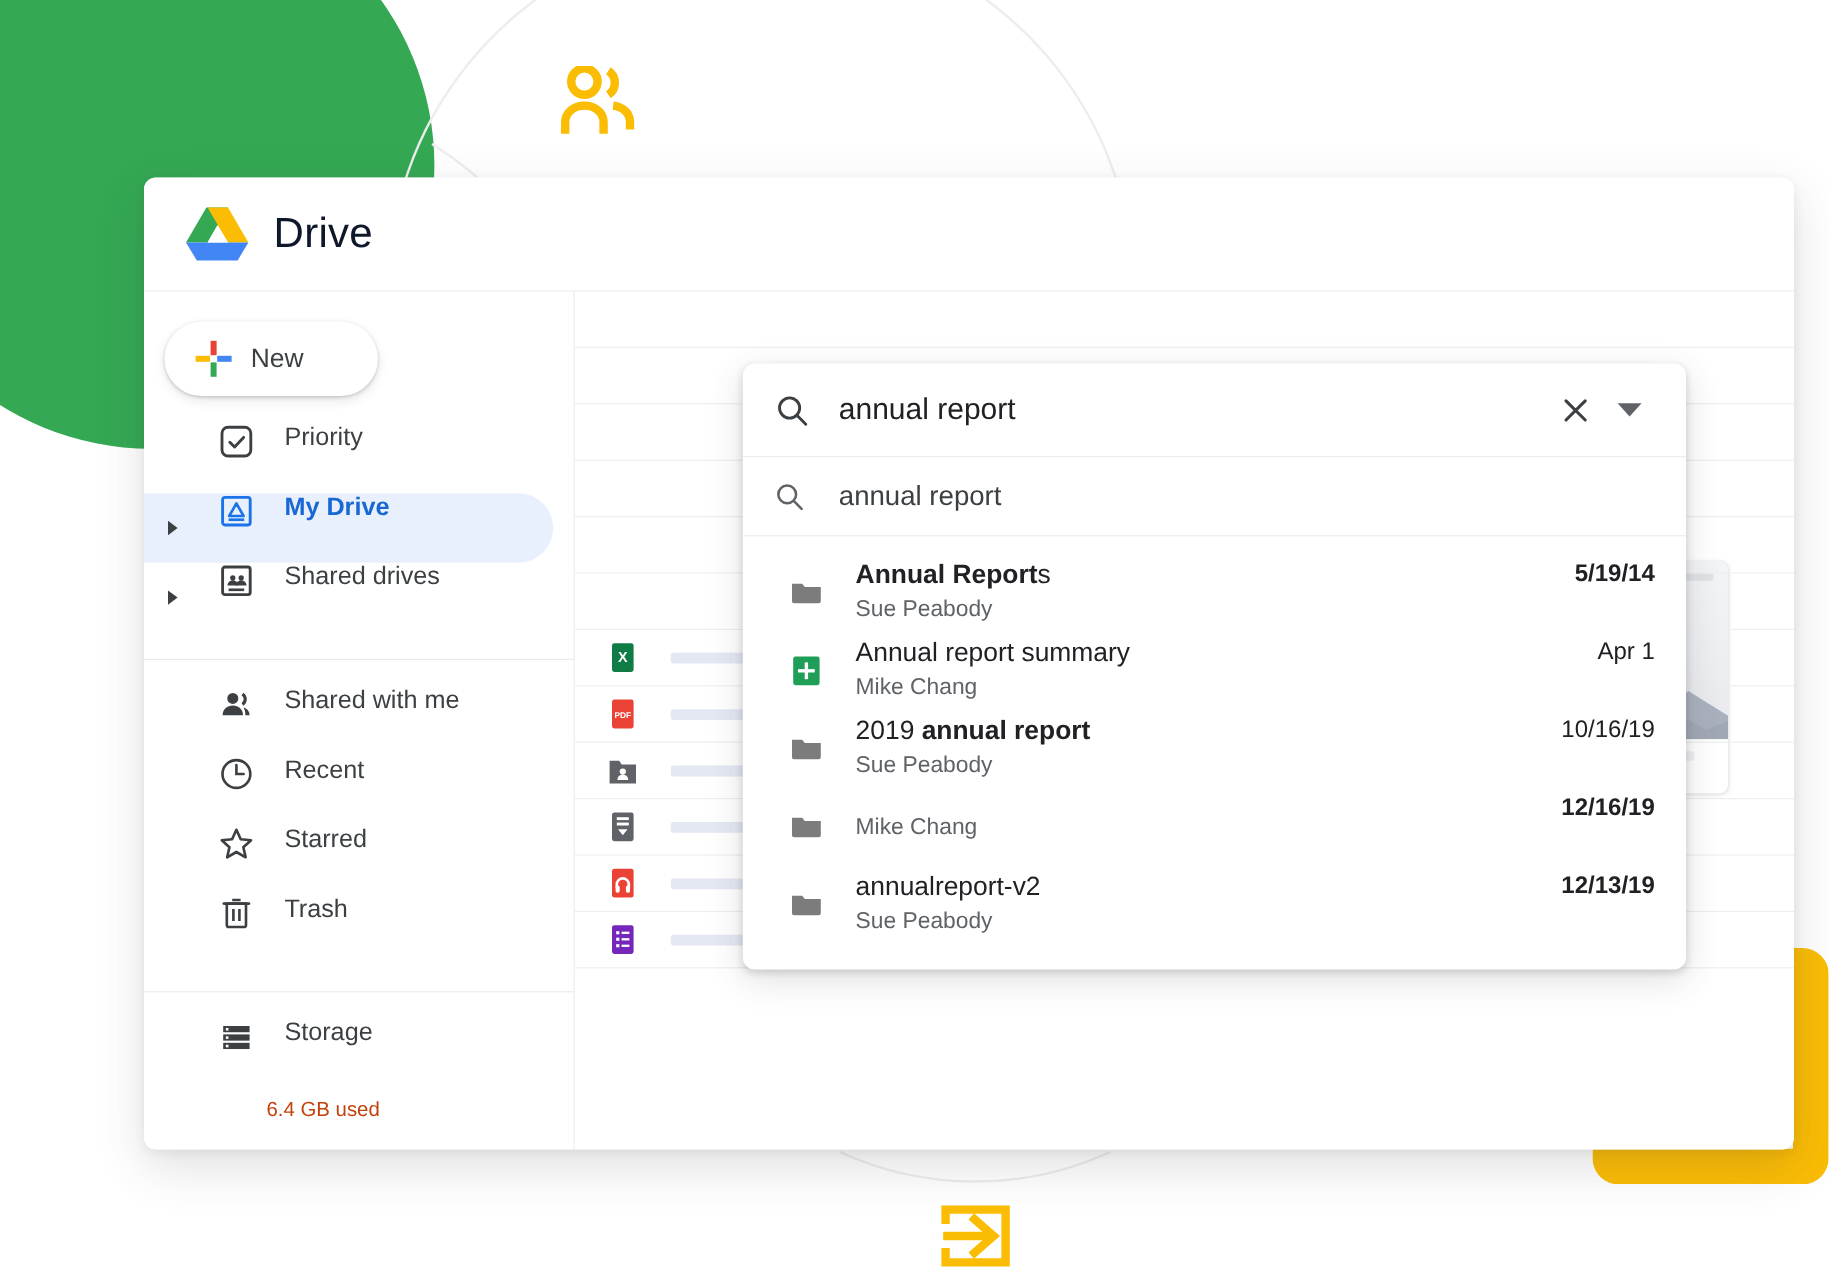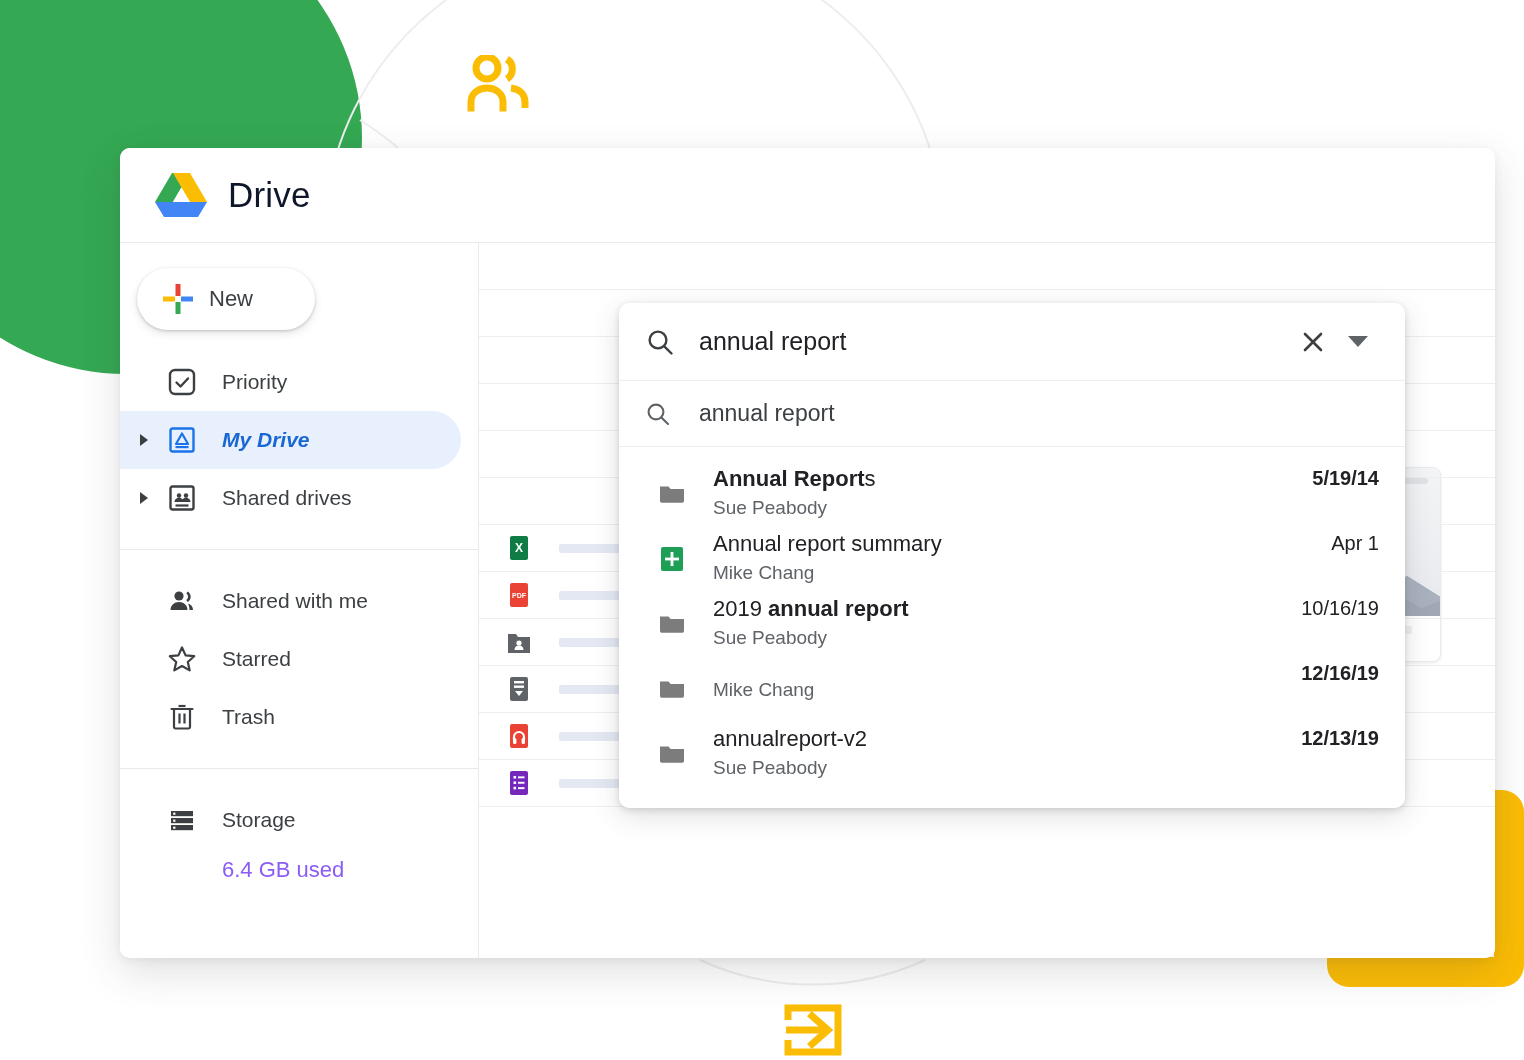--- a/index.html
+++ b/index.html
@@ -158,62 +158,61 @@
     font-family: inherit;
   }
   .new-plus { width: 34px; height: 34px; display: block; }
   .new-label { font-size: 22px; color: #3c4043; }
 
   .nav-list { position: absolute; left: 0; top: 110px; width: 358px; }
 
   .nav-item {
     position: relative;
     display: flex;
-    align-items: center;
     height: 58px;
-    padding-left: 47px;
+    padding-left: 62px;
     cursor: pointer;
     gap: 25px;
     border-top-right-radius: 29px;
     border-bottom-right-radius: 29px;
     margin-right: 0;
   }
   .nav-item .nav-icon { width: 30px; height: 30px; flex: none; }
   .nav-item .nav-label {
     font-size: 21px;
     color: #3c4043;
     white-space: nowrap;
   }
   .nav-item.active {
     background: #e8f0fe;
     width: 341px;
   }
-  .nav-item.active .nav-label { color: #1967d2; font-weight: 700; font-style: italic; }
+  .nav-item.active .nav-label { color: #1967d2; font-weight: 700; }
 
   .nav-caret {
     position: absolute;
     left: 20px;
     top: 50%;
     transform: translateY(-50%);
     width: 0; height: 0;
     border-left: 8px solid #3c4043;
     border-top: 6px solid transparent;
     border-bottom: 6px solid transparent;
   }
 
   .nav-divider {
     height: 1px;
     background: #e8eaed;
     margin: 22px 0 22px 0;
     width: 358px;
   }
 
   .storage-sub {
-    font-size: 22px;
-    color: #8b5cf6;
+    font-size: 17px;
+    color: #c2410c;
     padding-left: 102px;
     margin-top: 8px;
   }
 
   
   .content {
     position: absolute;
     left: 359px;
     top: 95px;
     right: 0;
@@ -482,20 +481,27 @@
         <div class="nav-item">
           <svg class="nav-icon" viewBox="0 0 30 30">
             <circle cx="12" cy="10" r="4.6" fill="#3c4043"></circle>
             <path d="M3.5 24 c0-5 4-8 8.5-8 s8.5 3 8.5 8 z" fill="#3c4043"></path>
             <path d="M20 6.5 a5 5 0 0 1 0 8.5" fill="none" stroke="#3c4043" stroke-width="2.6"></path>
             <path d="M21 17.5 c3 .8 5 3.3 5 6.5 h-3.5 c0-2.6-.6-4.6-1.5-6.5 z" fill="#3c4043"></path>
           </svg>
           <span class="nav-label">Shared with me</span>
         </div>
 
+        <div class="nav-item">
+          <svg class="nav-icon" viewBox="0 0 30 30">
+            <circle cx="15" cy="15" r="11.6" fill="none" stroke="#3c4043" stroke-width="2.2"></circle>
+            <path d="M15 7.5 V15 H21" fill="none" stroke="#3c4043" stroke-width="2.2" stroke-linecap="round"></path>
+          </svg>
+          <span class="nav-label">Recent</span>
+        </div>
 
         <div class="nav-item">
           <svg class="nav-icon" viewBox="0 0 30 30">
             <polygon points="15,3.5 18.6,11.4 27.2,12.2 20.8,18 22.7,26.4 15,22 7.3,26.4 9.2,18 2.8,12.2 11.4,11.4" fill="none" stroke="#3c4043" stroke-width="2.2" stroke-linejoin="round"></polygon>
           </svg>
           <span class="nav-label">Starred</span>
         </div>
 
         <div class="nav-item">
           <svg class="nav-icon" viewBox="0 0 30 30">

